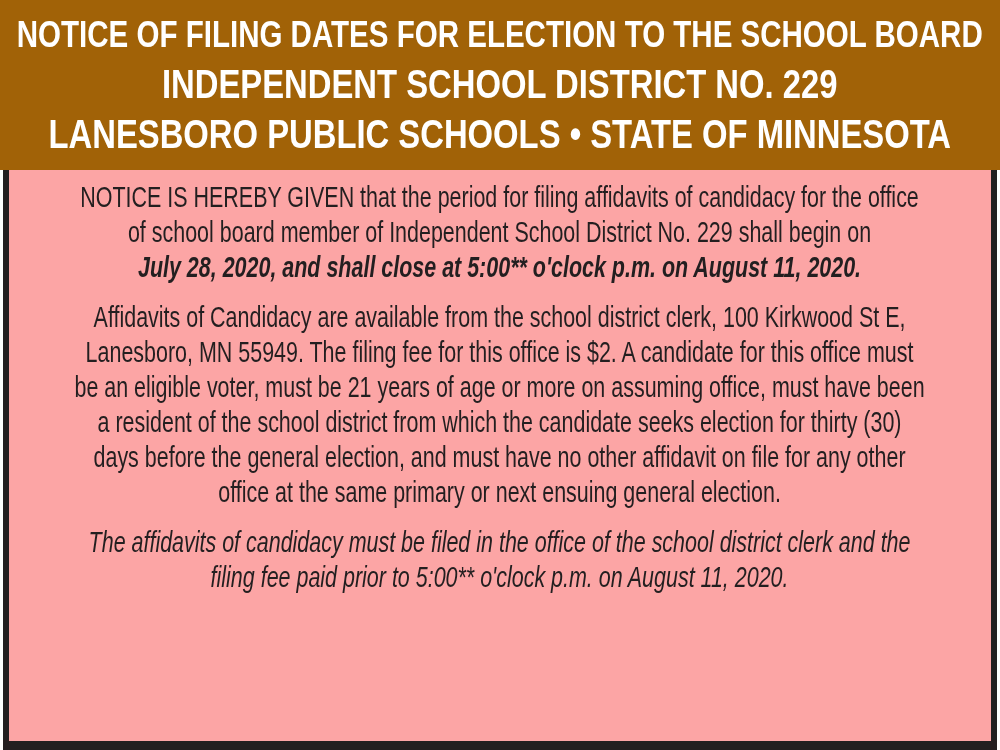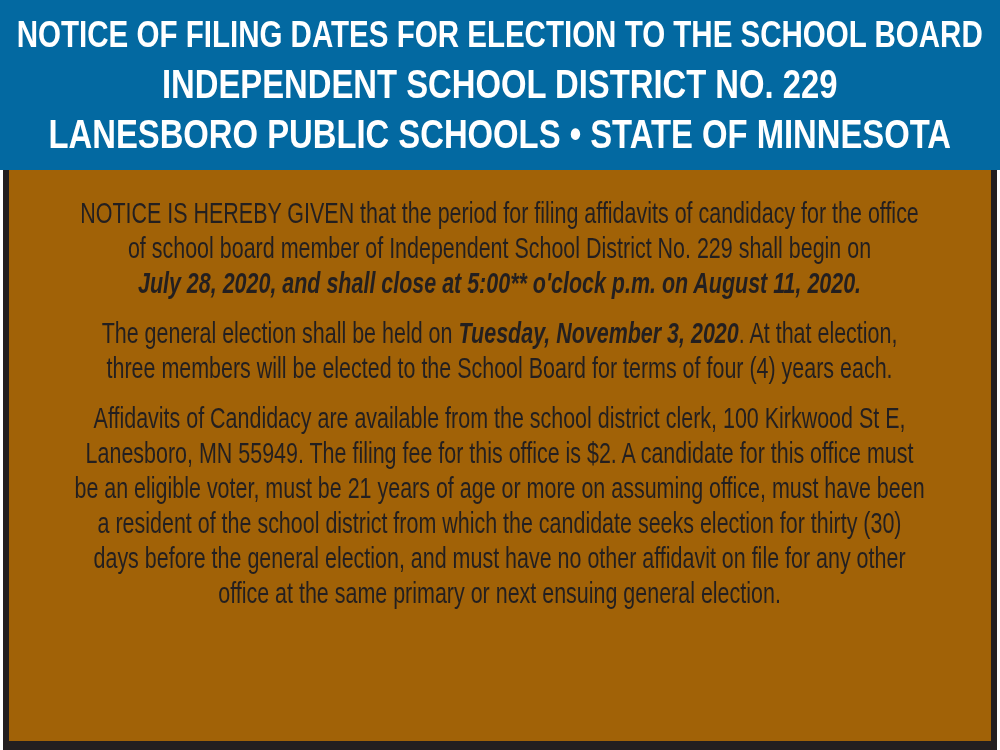--- a/index.html
+++ b/index.html
@@ -10,21 +10,21 @@
     background: #ffffff;
     overflow: hidden;
     font-family: "Liberation Sans", sans-serif;
     color: #231f20;
   }
   
   .masthead {
     position: absolute;
     top: 0; left: 0;
     width: 1000px; height: 170px;
-    background: #0369a1;
+    background: #a16207;
     color: #ffffff;
     display: flex;
     flex-direction: column;
     justify-content: center;
     text-align: center;
   }
   .hline {
     font-weight: bold;
     white-space: nowrap;
     text-align: center;
@@ -34,26 +34,26 @@
     transform: scaleX(0.82);
   }
   .hline-1 { font-size: 36px; line-height: 48px; }
   .hline-2 { font-size: 40px; line-height: 50px; }
   .hline-3 { font-size: 40px; line-height: 50px; }
 
   
   .body-box {
     position: absolute;
     top: 170px; left: 3px; right: 3px; bottom: 0;
-    background: #a16207;
+    background: #fca5a5;
     border-left: 6px solid #231f20;
     border-right: 6px solid #231f20;
     border-bottom: 9px solid #231f20;
     box-sizing: border-box;
-    padding-top: 26px;
+    padding-top: 10px;
   }
   .para { margin: 0 0 15px 0; }
   .line {
     font-size: 29px;
     line-height: 35px;
     text-align: center;
     white-space: nowrap;
     
     width: 135.14%;
     margin-left: -17.57%;
@@ -74,31 +74,31 @@
   </div>
 
   <div class="body-box">
 
     <div class="para">
       <div class="line">NOTICE IS HEREBY GIVEN that the period for filing affidavits of candidacy for the office</div>
       <div class="line">of school board member of Independent School District No. 229 shall begin on</div>
       <div class="line"><span class="bi">July 28, 2020, and shall close at 5:00** o'clock p.m. on August 11, 2020.</span></div>
     </div>
 
-    <div class="para">
-      <div class="line"><span>The general election shall be held on </span><span class="bi">Tuesday, November 3, 2020</span><span>. At that election,</span></div>
-      <div class="line">three members will be elected to the School Board for terms of four (4) years each.</div>
-    </div>
 
     <div class="para">
       <div class="line">Affidavits of Candidacy are available from the school district clerk, 100 Kirkwood St E,</div>
       <div class="line">Lanesboro, MN 55949. The filing fee for this office is $2. A candidate for this office must</div>
       <div class="line">be an eligible voter, must be 21 years of age or more on assuming office, must have been</div>
       <div class="line">a resident of the school district from which the candidate seeks election for thirty (30)</div>
       <div class="line">days before the general election, and must have no other affidavit on file for any other</div>
       <div class="line">office at the same primary or next ensuing general election.</div>
     </div>
 
+    <div class="para">
+      <div class="line it">The affidavits of candidacy must be filed in the office of the school district clerk and the</div>
+      <div class="line it">filing fee paid prior to 5:00** o'clock p.m. on August 11, 2020.</div>
+    </div>
 
 
   </div>
 
 </div>
 
 </body></html>

